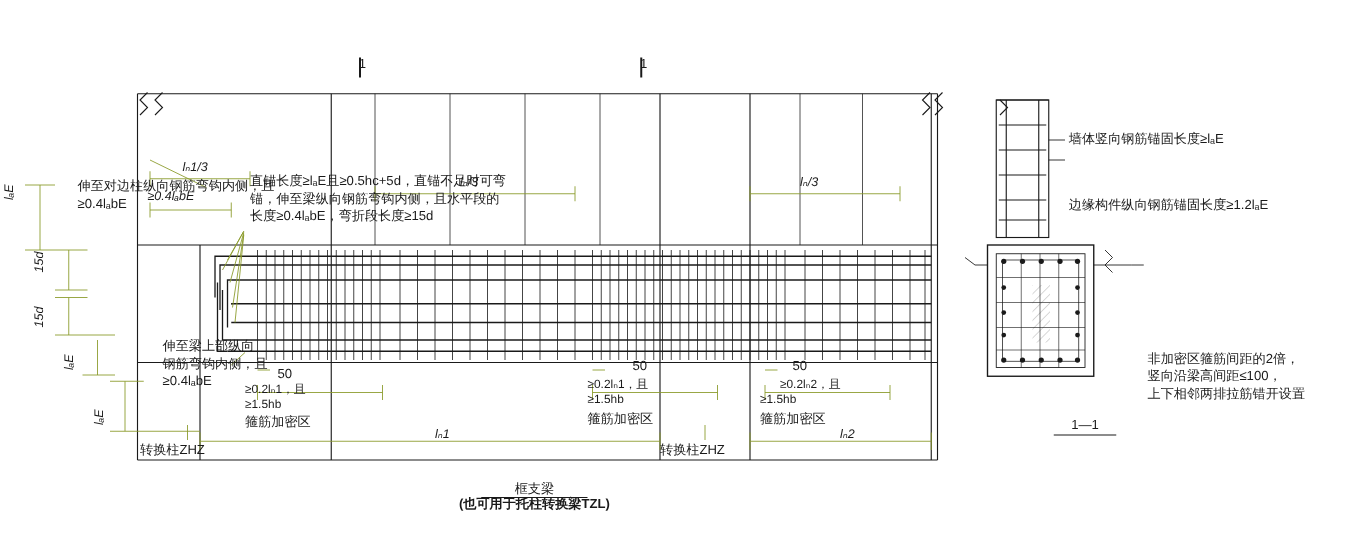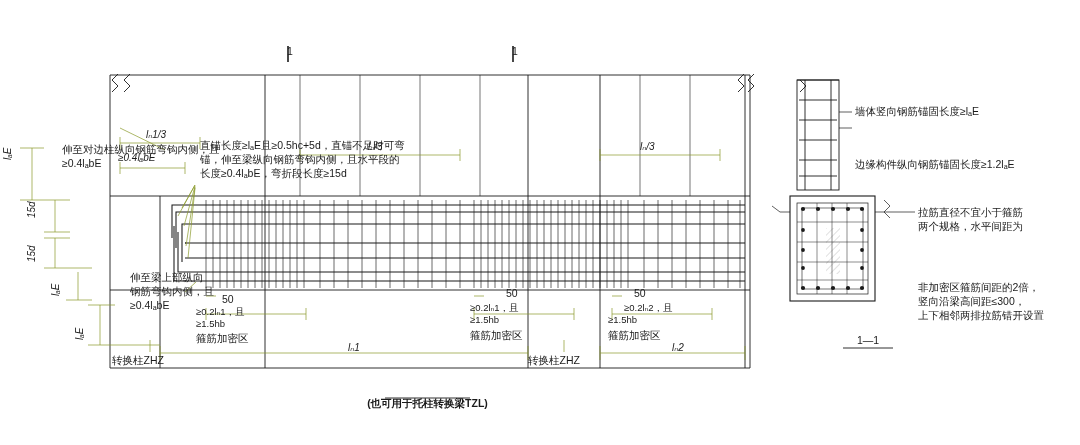--- a/index.html
+++ b/index.html
@@ -296,24 +296,22 @@
 锚，伸至梁纵向钢筋弯钩内侧，且水平段的
 长度≥0.4lₐbE，弯折段长度≥15d</div>
 
   <div class="lbl" style="left:130px; top:270px;">伸至梁上部纵向
 钢筋弯钩内侧，且
 ≥0.4lₐbE</div>
 
   <div class="lbl" style="left:855px; top:104px;">墙体竖向钢筋锚固长度≥lₐE</div>
   <div class="lbl" style="left:855px; top:121px;margin-top:36px;">边缘构件纵向钢筋锚固长度≥1.2lₐE</div>
 
-  <div class="lbl" style="left:918px; top:205px;">拉筋直径不宜小于箍筋
-两个规格，水平间距为</div>
   <div class="lbl" style="left:918px; top:280px;">非加密区箍筋间距的2倍，
-竖向沿梁高间距≤300，
+竖向沿梁高间距≤100，
 上下相邻两排拉筋错开设置</div>
 
   <div class="dimtxt" style="left:2px; top:160px; transform:rotate(-90deg); transform-origin:left top;">lₐE</div>
   <div class="dimtxt" style="left:26px; top:218px; transform:rotate(-90deg); transform-origin:left top;">15d</div>
   <div class="dimtxt" style="left:26px; top:262px; transform:rotate(-90deg); transform-origin:left top;">15d</div>
   <div class="dimtxt" style="left:50px; top:296px; transform:rotate(-90deg); transform-origin:left top;">lₐE</div>
   <div class="dimtxt" style="left:74px; top:340px; transform:rotate(-90deg); transform-origin:left top;">lₐE</div>
 
   <div class="dimtxt" style="left:146px; top:129px;">lₙ1/3</div>
   <div class="dimtxt" style="left:118px; top:152px;">≥0.4lₐbE</div>
@@ -335,16 +333,17 @@
   <div class="lbl" style="left:470px; top:328px;">箍筋加密区</div>
 
   <div class="lbl" style="left:634px; top:286px;">50</div>
   <div class="lbl sm" style="left:608px; top:302px;margin-left:16px;">≥0.2lₙ2，且</div>
   <div class="lbl sm" style="left:608px; top:314px;">≥1.5hb</div>
   <div class="lbl" style="left:608px; top:328px;">箍筋加密区</div>
 
   <div class="lbl" style="left:112px; top:353px;">转换柱ZHZ</div>
   <div class="lbl" style="left:528px; top:353px;">转换柱ZHZ</div>
 
+  <div class="ctr" style="left:355px; top:384px; width:145px;">框支梁</div>
   <div class="ctr" style="left:330px; top:396px; width:195px;font-weight:bold;">(也可用于托柱转换梁TZL)</div>
 
   <div class="ctr" style="left:838px; top:333px; width:60px;">1—1</div>
 </div>
 
 </body></html>

